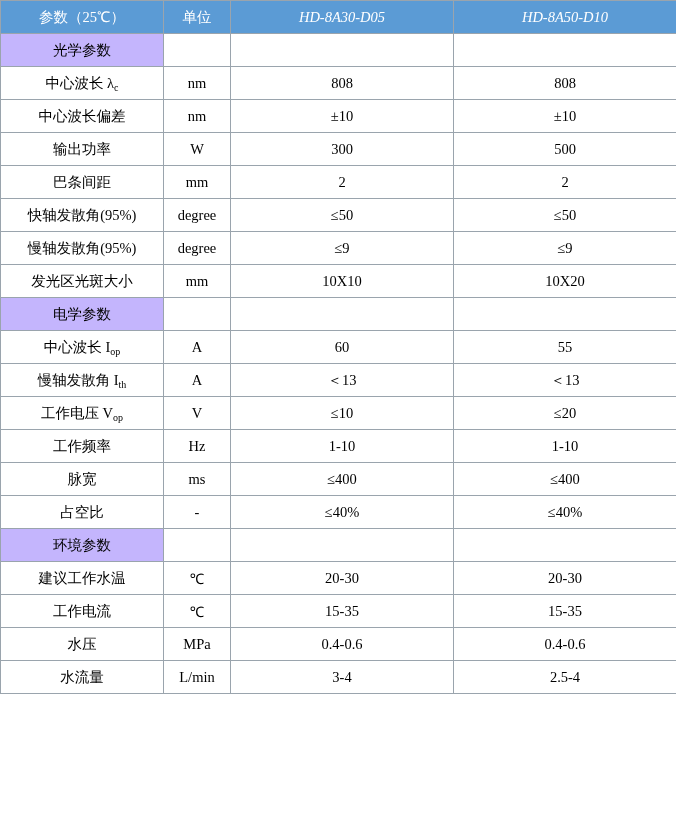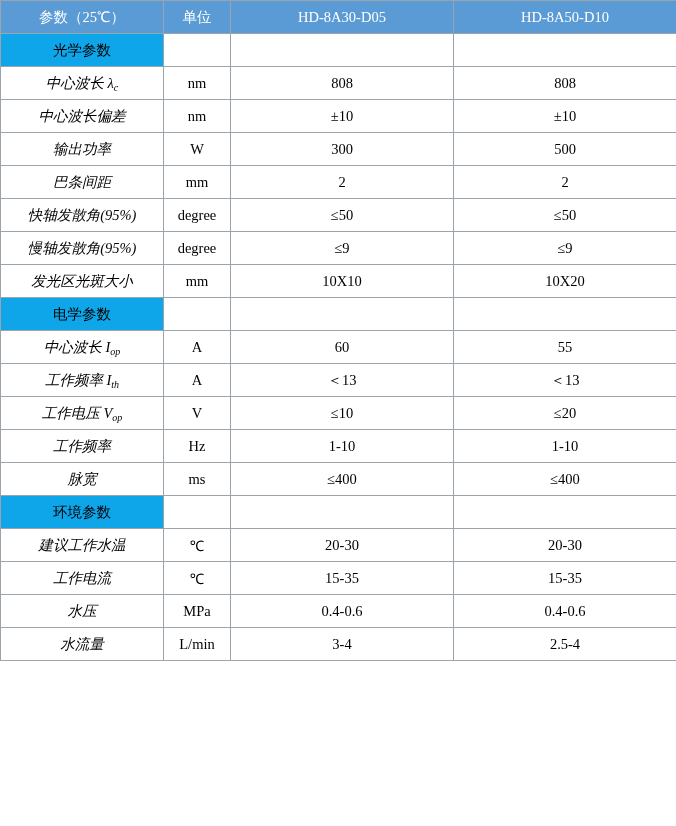--- a/index.html
+++ b/index.html
@@ -45,38 +45,38 @@
     font-size: 15px;
   }
   tr.header-row td.param-head {
     text-align: left;
     padding-left: 14px;
     font-size: 14.5px;
   }
   tr.header-row td.model-head {
     font-weight: bold;
     font-size: 16.5px;
+    font-style: italic;
   }
 
   
   tr.section-row td.section-label {
-    background: #0ea5e9;
+    background: #c4b5fd;
     text-align: left;
     padding-left: 14px;
     font-size: 14.5px;
   }
   tr.section-row td.blank {
     background: #ffffff;
   }
 
   td.label-cell {
     text-align: left;
     padding-left: 14px;
     font-size: 14.5px;
-    font-style: italic;
   }
   sub {
     font-size: 10px;
     vertical-align: baseline;
     position: relative;
     top: 3px;
   }
   .nowrap { white-space: nowrap; }
 </style>
 </head>
@@ -150,21 +150,21 @@
         <td class="blank">&nbsp;</td>
         <td class="blank">&nbsp;</td>
       </tr>
       <tr>
         <td class="label-cell"><span class="nowrap">中心波长 I</span><sub>op</sub></td>
         <td>A</td>
         <td>60</td>
         <td>55</td>
       </tr>
       <tr>
-        <td class="label-cell"><span class="nowrap">工作频率 I</span><sub>th</sub></td>
+        <td class="label-cell"><span class="nowrap">慢轴发散角 I</span><sub>th</sub></td>
         <td>A</td>
         <td>＜13</td>
         <td>＜13</td>
       </tr>
       <tr>
         <td class="label-cell"><span class="nowrap">工作电压 V</span><sub>op</sub></td>
         <td>V</td>
         <td>≤10</td>
         <td>≤20</td>
       </tr>
@@ -173,20 +173,26 @@
         <td>Hz</td>
         <td>1-10</td>
         <td>1-10</td>
       </tr>
       <tr>
         <td class="label-cell"><span class="nowrap">脉宽</span></td>
         <td>ms</td>
         <td>≤400</td>
         <td>≤400</td>
       </tr>
+      <tr>
+        <td class="label-cell"><span class="nowrap">占空比</span></td>
+        <td>-</td>
+        <td>≤40%</td>
+        <td>≤40%</td>
+      </tr>
       <tr class="section-row">
         <td class="section-label">环境参数</td>
         <td class="blank">&nbsp;</td>
         <td class="blank">&nbsp;</td>
         <td class="blank">&nbsp;</td>
       </tr>
       <tr>
         <td class="label-cell"><span class="nowrap">建议工作水温</span></td>
         <td>℃</td>
         <td>20-30</td>

